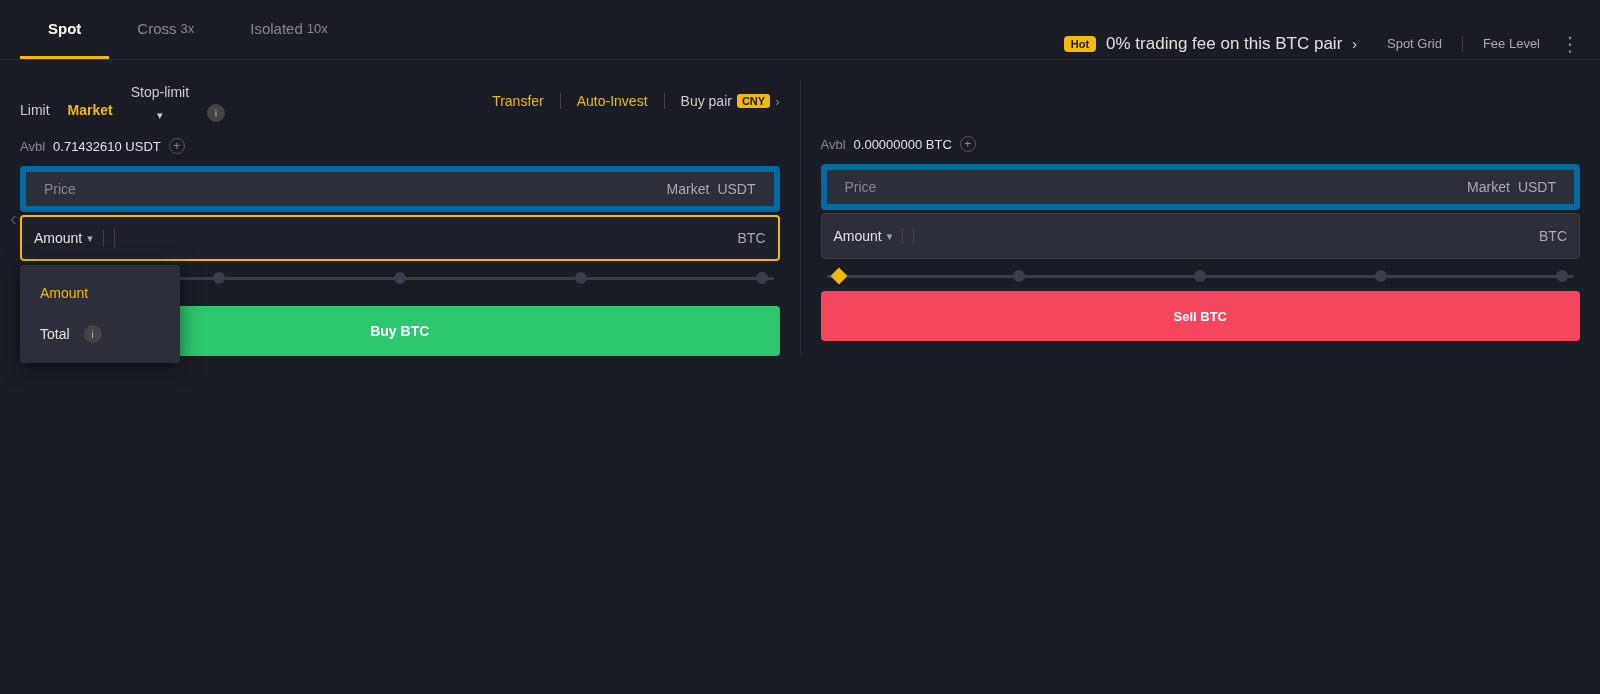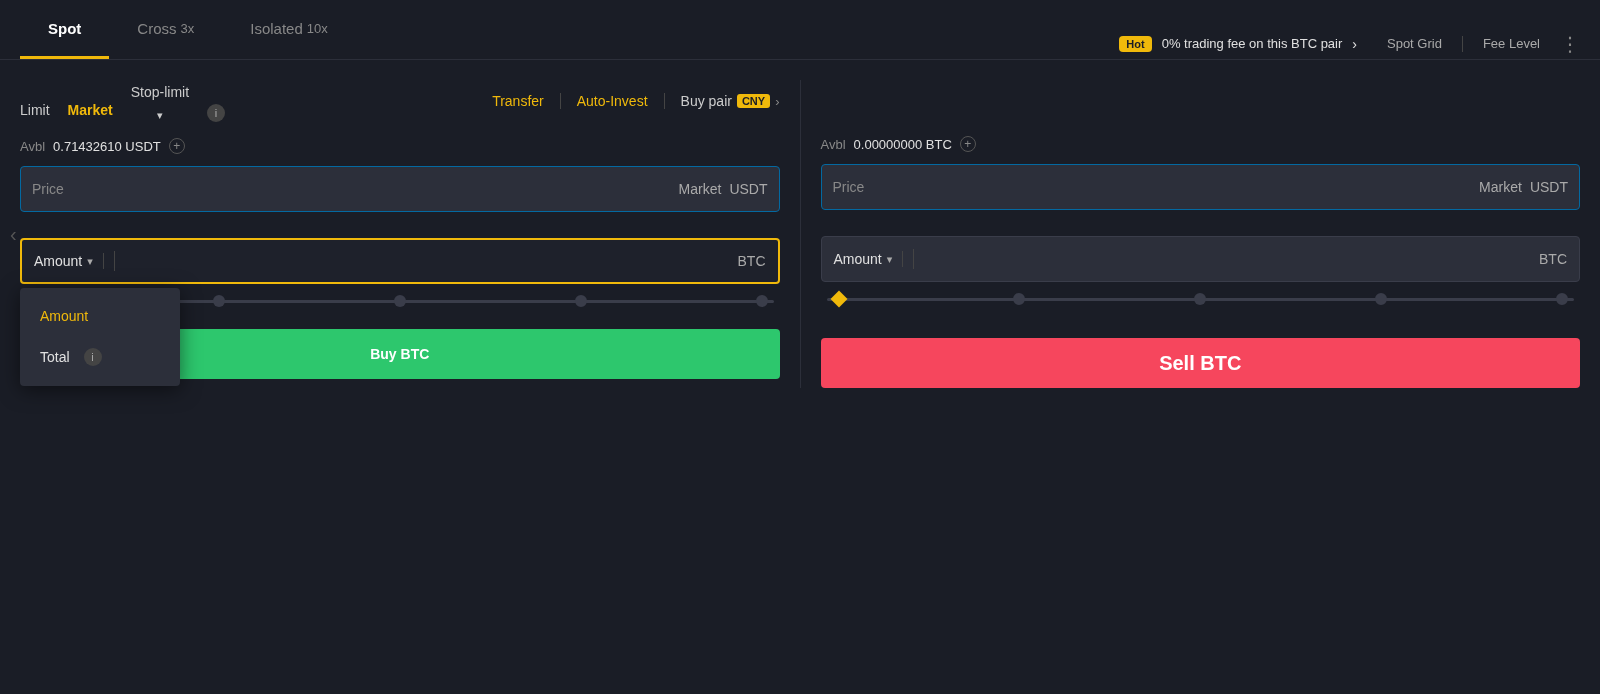--- a/index.html
+++ b/index.html
@@ -52,21 +52,21 @@
     .hot-badge {
       background: #f0b90b;
       color: #1a1d26;
       font-size: 11px;
       font-weight: 700;
       padding: 2px 7px;
       border-radius: 4px;
     }
     .promo-text {
       color: #e0e0e0;
-      font-size: 13px;
+      font-size: 17px;
       text-align: right;
     }
     .promo-arrow {
       color: #e0e0e0;
       font-size: 14px;
     }
     .tab-links {
       display: flex;
       align-items: flex-start;
       gap: 20px;
@@ -178,27 +178,27 @@
       color: #888;
       font-size: 12px;
       display: flex;
       align-items: center;
       justify-content: center;
       cursor: pointer;
     }
 
     .input-field {
       background: #2c2f3a;
-      border: 1px solid #0369a1;
+      border: 6px solid #0369a1;
       border-radius: 4px;
       height: 46px;
       display: flex;
       align-items: center;
-      padding: 0 11px;
-      margin-bottom: 26px;
+      padding: 0 18px;
+      margin-bottom: 3px;
     }
     .input-label {
       color: #888;
       font-size: 14px;
       flex: 1;
     }
     .input-suffix {
       color: #aaa;
       font-size: 14px;
       margin-left: 8px;
@@ -294,24 +294,24 @@
       cursor: pointer;
       margin-top: 16px;
     }
     .sell-btn {
       background: #f6465d;
       border: none;
       border-radius: 4px;
       height: 50px;
       width: 100%;
       color: #fff;
-      font-size: 20px;
+      font-size: 13px;
       font-weight: 600;
       cursor: pointer;
-      margin-top: 27px;
+      margin-top: 3px;
     }
 
     
     .dropdown-menu {
       position: absolute;
       top: 100%;
       left: 0;
       background: #2c2f3a;
       border-radius: 4px;
       box-shadow: 0 4px 20px rgba(0,0,0,0.5);

